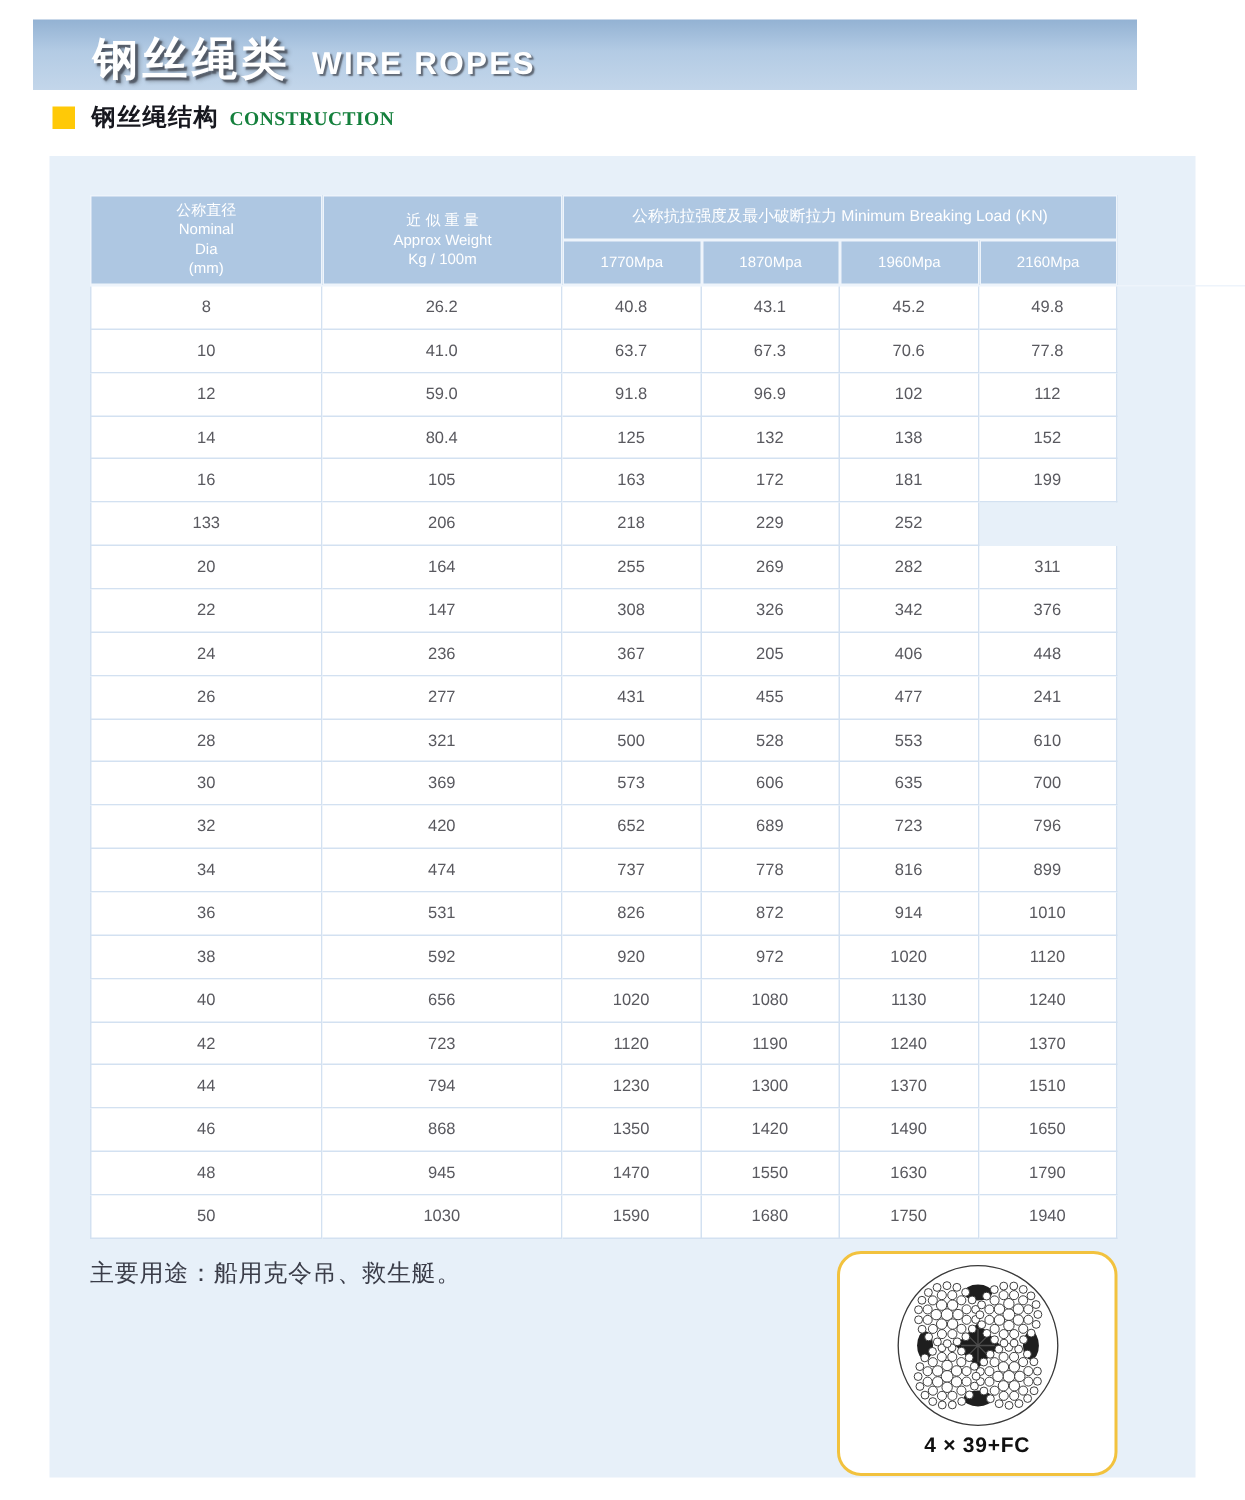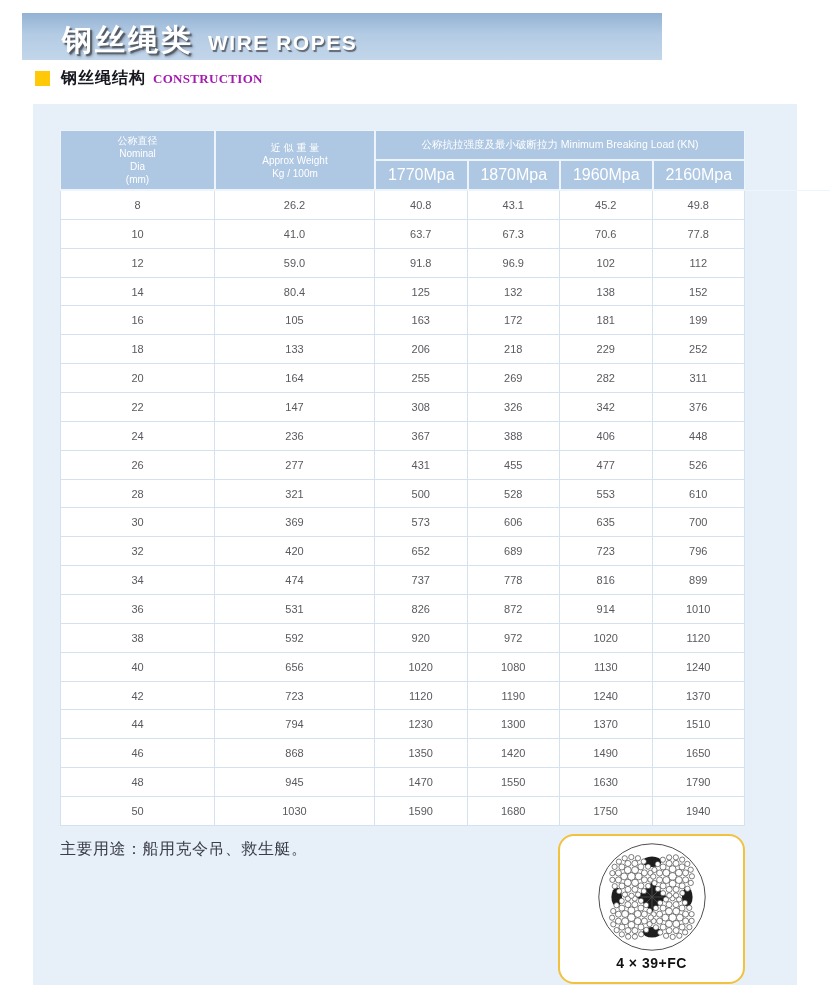--- a/index.html
+++ b/index.html
@@ -1,21 +1,21 @@
 <!DOCTYPE html>
 <html><head>
 <meta charset="utf-8">
 <style>
   * { box-sizing: border-box; margin: 0; padding: 0; }
   html, body { width: 830px; height: 1000px; background: #ffffff; overflow: hidden; }
   body { position: relative; font-family: "Liberation Sans", "DejaVu Sans", sans-serif; }
 
   
   .banner {
-    position: absolute; left: 22px; top: 13px; width: 640px; height: 47px;
+    position: absolute; left: 22px; top: 13px; width: 736px; height: 47px;
     background: linear-gradient(180deg, #93b2d3 0%, #b3cbe4 45%, #c3d6ea 100%);
     display: flex; align-items: flex-end; padding: 0 0 5px 40px;
   }
   .banner .title-zh {
     font-size: 30px; font-weight: bold; color: #ffffff; letter-spacing: 3px;
     text-shadow: 2px 2px 1px rgba(72,78,88,0.85), 3px 3px 3px rgba(0,0,0,0.25);
     line-height: 1;
   }
   .banner .title-en {
     font-size: 21px; font-weight: bold; color: #ffffff; letter-spacing: 1.5px;
@@ -23,21 +23,21 @@
     text-shadow: 1.5px 1.5px 1px rgba(72,78,88,0.8);
     line-height: 1;
   }
 
   
   .section-head {
     position: absolute; left: 35px; top: 68px; display: flex; align-items: center; font-family: Liberation Serif, serif;
   }
   .section-head .bullet { width: 15px; height: 15px; background: #ffc907; margin-right: 11px; }
   .section-head .sec-zh { font-size: 16px; font-weight: bold; color: #17181f; letter-spacing: 1px; }
-  .section-head .sec-en { font-size: 13px; font-weight: bold; color: #a21caf; margin-left: 7px; letter-spacing: 0.3px; }
+  .section-head .sec-en { font-size: 13px; font-weight: bold; color: #15803d; margin-left: 7px; letter-spacing: 0.3px; }
 
   
   .panel {
     position: absolute; left: 33px; top: 104px; width: 764px; height: 881px;
     background: #e7f0f9;
   }
 
   
   .tbl { position: absolute; left: 60px; top: 130px; width: 827px; }
   .thead {
@@ -46,21 +46,21 @@
     grid-template-rows: 30px 30px;
   }
   .hcell {
     background: #aec7e2; color: #ffffff; border: 1px solid #eef4fb;
     display: flex; flex-direction: column; align-items: center; justify-content: center;
     font-size: 10px; line-height: 1.3; text-align: center;
   }
   .hcell.c1 { grid-column: 1; grid-row: 1 / 3; }
   .hcell.c2 { grid-column: 2; grid-row: 1 / 3; }
   .hcell.group { grid-column: 3 / 7; grid-row: 1; font-size: 10.5px; }
-  .hcell.sub { grid-row: 2; font-size: 16px; }
+  .hcell.sub { grid-row: 2; font-size: 10px; }
 
   .tbody { border-top: 1px solid #eef4fb; }
   .trow {
     display: grid;
     grid-template-columns: 155px 160px 92.5px 92.5px 92.5px 92.5px;
     height: 28.86px;
   }
   .tcell {
     background: #ffffff; border-right: 1px solid #d3e1f1; border-bottom: 1px solid #d3e1f1;
     display: flex; align-items: center; justify-content: center;
@@ -154,21 +154,20 @@
       </div>
       <div class="trow">
         <div class="tcell">16</div>
         <div class="tcell">105</div>
         <div class="tcell">163</div>
         <div class="tcell">172</div>
         <div class="tcell">181</div>
         <div class="tcell">199</div>
       </div>
       <div class="trow">
-        <div class="tcell">18</div>
         <div class="tcell">133</div>
         <div class="tcell">206</div>
         <div class="tcell">218</div>
         <div class="tcell">229</div>
         <div class="tcell">252</div>
       </div>
       <div class="trow">
         <div class="tcell">20</div>
         <div class="tcell">164</div>
         <div class="tcell">255</div>
@@ -181,31 +180,31 @@
         <div class="tcell">147</div>
         <div class="tcell">308</div>
         <div class="tcell">326</div>
         <div class="tcell">342</div>
         <div class="tcell">376</div>
       </div>
       <div class="trow">
         <div class="tcell">24</div>
         <div class="tcell">236</div>
         <div class="tcell">367</div>
-        <div class="tcell">388</div>
+        <div class="tcell">205</div>
         <div class="tcell">406</div>
         <div class="tcell">448</div>
       </div>
       <div class="trow">
         <div class="tcell">26</div>
         <div class="tcell">277</div>
         <div class="tcell">431</div>
         <div class="tcell">455</div>
         <div class="tcell">477</div>
-        <div class="tcell">526</div>
+        <div class="tcell">241</div>
       </div>
       <div class="trow">
         <div class="tcell">28</div>
         <div class="tcell">321</div>
         <div class="tcell">500</div>
         <div class="tcell">528</div>
         <div class="tcell">553</div>
         <div class="tcell">610</div>
       </div>
       <div class="trow">

